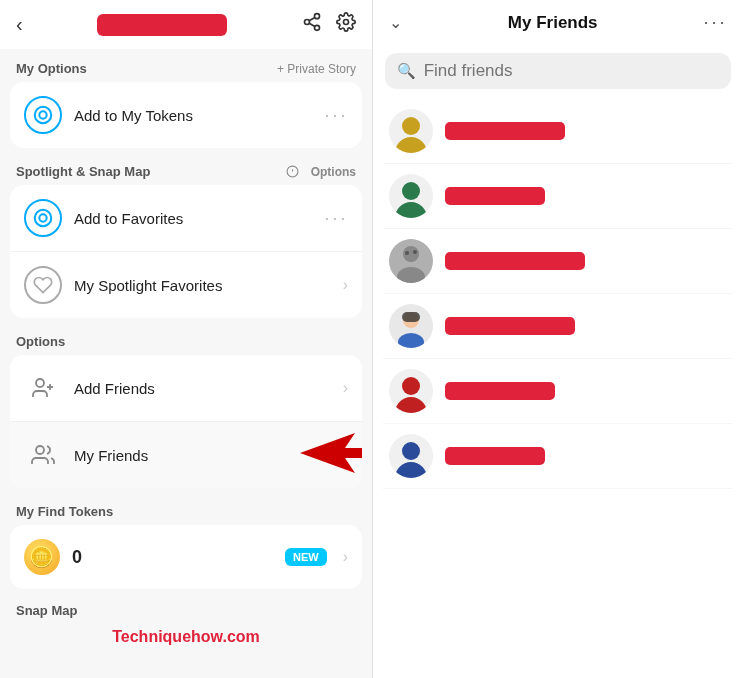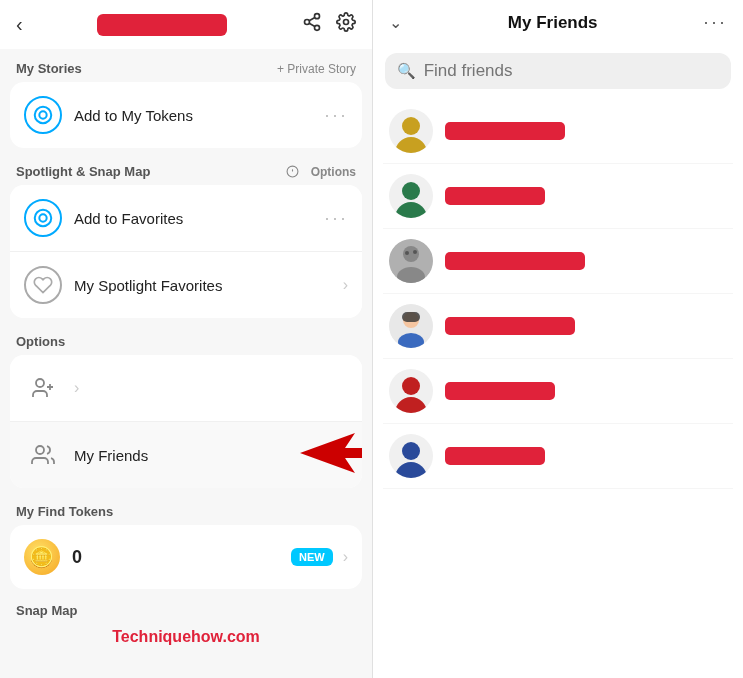--- a/index.html
+++ b/index.html
@@ -156,21 +156,21 @@
       color: #222;
       flex: 1;
     }
     .new-badge {
       background: #00c8ff;
       color: #fff;
       font-size: 11px;
       font-weight: 700;
       border-radius: 6px;
       padding: 3px 8px;
-      margin-right: 10px;
+      margin-right: 16px;
     }
     .token-chevron {
       color: #ccc;
       font-size: 16px;
     }
 
     .snap-map-label {
       font-size: 13px;
       font-weight: 600;
       color: #555;
@@ -307,21 +307,21 @@
         <span class="header-icon">
           <svg width="20" height="20" viewBox="0 0 24 24" fill="none" stroke="#333" stroke-width="2">
             <circle cx="12" cy="12" r="3"></circle>
             <path d="M19.4 15a1.65 1.65 0 0 0 .33 1.82l.06.06a2 2 0 0 1-2.83 2.83l-.06-.06a1.65 1.65 0 0 0-1.82-.33 1.65 1.65 0 0 0-1 1.51V21a2 2 0 0 1-4 0v-.09A1.65 1.65 0 0 0 9 19.4a1.65 1.65 0 0 0-1.82.33l-.06.06a2 2 0 0 1-2.83-2.83l.06-.06A1.65 1.65 0 0 0 4.68 15a1.65 1.65 0 0 0-1.51-1H3a2 2 0 0 1 0-4h.09A1.65 1.65 0 0 0 4.6 9a1.65 1.65 0 0 0-.33-1.82l-.06-.06a2 2 0 0 1 2.83-2.83l.06.06A1.65 1.65 0 0 0 9 4.68a1.65 1.65 0 0 0 1-1.51V3a2 2 0 0 1 4 0v.09a1.65 1.65 0 0 0 1 1.51 1.65 1.65 0 0 0 1.82-.33l.06-.06a2 2 0 0 1 2.83 2.83l-.06.06A1.65 1.65 0 0 0 19.4 9a1.65 1.65 0 0 0 1.51 1H21a2 2 0 0 1 0 4h-.09a1.65 1.65 0 0 0-1.51 1z"></path>
           </svg>
         </span>
       </div>
     </div>
 
     <div class="section-label">
-      <span>My Stories</span>
+      <span>My Options</span>
       <span style="font-size:12px;color:#888;font-weight:500;cursor:pointer;">+ Private Story</span>
     </div>
     <div class="card-group">
       <div class="card-item">
         <div class="card-icon">
           <svg width="22" height="22" viewBox="0 0 24 24" fill="none" stroke="#00aaff" stroke-width="2.2">
             <circle cx="12" cy="12" r="9"></circle>
             <circle cx="12" cy="12" r="4"></circle>
           </svg>
         </div>
@@ -369,20 +369,21 @@
     <div class="card-group">
       <div class="card-item">
         <div class="card-icon person">
           <svg width="24" height="24" viewBox="0 0 24 24" fill="none" stroke="#888" stroke-width="1.8">
             <path d="M16 21v-2a4 4 0 0 0-4-4H6a4 4 0 0 0-4 4v2"></path>
             <circle cx="9" cy="7" r="4"></circle>
             <line x1="19" y1="8" x2="19" y2="14"></line>
               <line x1="22" y1="11" x2="16" y2="11"></line>
           </svg>
         </div>
+        <span class="card-text">Add Friends</span>
         <span class="card-chevron">›</span>
       </div>
       <div class="card-item active arrow-container" style="position:relative;">
         <div class="card-icon person">
           <svg width="24" height="24" viewBox="0 0 24 24" fill="none" stroke="#888" stroke-width="1.8">
             <path d="M17 21v-2a4 4 0 0 0-4-4H5a4 4 0 0 0-4 4v2"></path>
             <circle cx="9" cy="7" r="4"></circle>
             <path d="M23 21v-2a4 4 0 0 0-3-3.87"></path>
             <path d="M16 3.13a4 4 0 0 1 0 7.75"></path>
           </svg>

